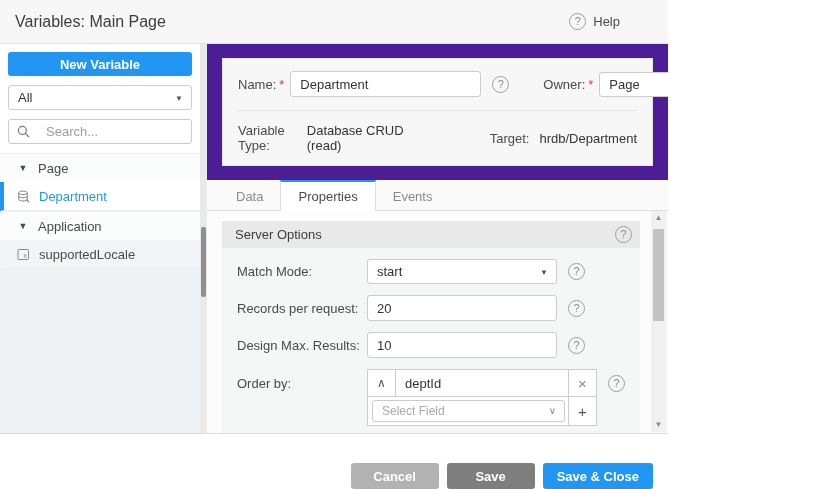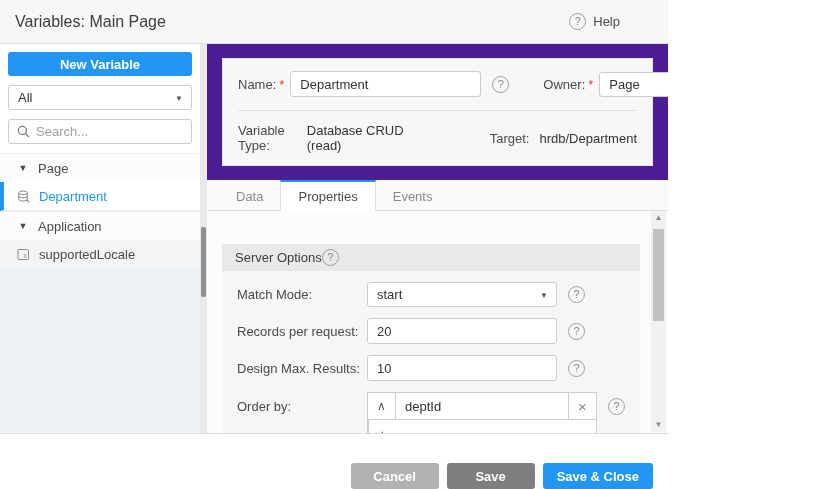--- a/index.html
+++ b/index.html
@@ -22,21 +22,21 @@
   
   .sidebar { width:207px; flex:0 0 207px; position:relative; background:#eff2f4; display:flex; flex-direction:column; }
   .sb-inner { width:200px; display:flex; flex-direction:column; height:100%; }
   .sb-top { background:#fff; padding:8px 8px 9px 8px; }
   .btn-new { display:block; width:100%; height:24px; background:#2196f3; color:#fff; border:none; border-radius:3px;
              font-family:inherit; font-size:13px; font-weight:bold; cursor:pointer; margin-bottom:9px; }
   .fake-select { position:relative; background:#fff; border:1px solid #ccc; border-radius:3px; height:25px;
                  line-height:23px; padding:0 22px 0 9px; color:#333; cursor:pointer; white-space:nowrap; overflow:hidden; }
   .fake-select .caret { position:absolute; right:8px; top:50%; transform:translateY(-50%); font-size:8px; color:#555; }
   .sb-filter { margin-bottom:9px; }
-  .sb-search { position:relative; background:#fff; border:1px solid #ccc; border-radius:3px; height:25px; display:flex; align-items:center; padding:0 8px; gap:6px; }
+  .sb-search { position:relative; background:#fff; border:1px solid #ccc; border-radius:3px; height:25px; display:flex; align-items:center; padding:0 8px; gap:16px; }
   .sb-search input { border:none; outline:none; flex:1; font-family:inherit; font-size:13px; color:#333; background:transparent; }
   .sb-search input::placeholder { color:#9e9e9e; }
 
   .tree { background:#fff; }
   .tree-row { height:29px; display:flex; align-items:center; padding-left:17px; gap:9px; cursor:pointer; background:#fbfcfc; }
   .tree-row.group { border-top:1px solid #eceff1; }
   .tree-row.leaf { background:#fff; border-bottom:1px solid #eceff1; padding-left:13px; border-left:4px solid transparent; }
   .tree-row.leaf.alt { background:#f3f4f5; }
   .tree-row.selected { background:#fff; border-left:4px solid #2196f3; }
   .tree-row.selected .tree-label { color:#2196f3; }
@@ -71,22 +71,22 @@
   .tabs { margin-top:14px; height:31px; flex:0 0 31px; display:flex; align-items:stretch; background:#fafafa;
           border-bottom:1px solid #ddd; padding-left:12px; position:relative; }
   .tab { padding:0 17px; display:flex; align-items:center; color:#8a8a8a; cursor:pointer;
          border-top:2px solid transparent; margin-bottom:-1px; }
   .tab.active { background:#fff; color:#4a4a4a; border-top:2px solid #2196f3;
                 border-left:1px solid #ddd; border-right:1px solid #ddd; border-bottom:1px solid #fff; }
 
   
   .props { flex:1 1 auto; position:relative; background:#fcfcfc; overflow:hidden; }
   .props-scroll { position:absolute; left:0; top:0; right:18px; bottom:0; padding:10px 10px 0 15px; }
-  .sec-hdr { height:27px; background:#e9e9e9; display:flex; align-items:center; 
-             padding:0 8px 0 13px; color:#3d3d3d;margin-top:23px; }
+  .sec-hdr { height:27px; background:#e9e9e9; display:flex; align-items:center; justify-content:space-between;
+             padding:0 8px 0 13px; color:#3d3d3d; }
   .sec-body { background:#f5f6f6; padding:7px 0 10px 0; }
   .f-row { display:flex; align-items:center; margin:4px 0 11px 0; }
   .f-row.top { align-items:flex-start; margin-bottom:0; }
   .f-label { width:145px; flex:0 0 145px; padding-left:15px; color:#4a4a4a; }
   .f-row.top .f-label { padding-top:7px; }
   .ctl-select { width:190px; }
   .ctl-input { width:190px; }
   .f-help { margin-left:11px; }
 
   
@@ -251,20 +251,26 @@
 
             <div class="f-row top">
               <span class="f-label">Order by:</span>
               <div class="orderby">
                 <div class="ob-rowA">
                   <button class="ob-sort">∧</button>
                   <div class="ob-val">deptId</div>
                   <button class="ob-close">×</button>
                 </div>
                 <div class="ob-rowB">
+                  <div class="ob-selcell">
+                    <div class="fake-select ob-fieldsel">
+                      <span>Select Field</span>
+                      <span class="caret">∨</span>
+                    </div>
+                  </div>
                   <button class="ob-add">+</button>
                 </div>
               </div>
               <span class="qicon f-help" style="margin-top:6px;">?</span>
             </div>
 
           </div>
         </div>
 
         <div class="v-scroll">

